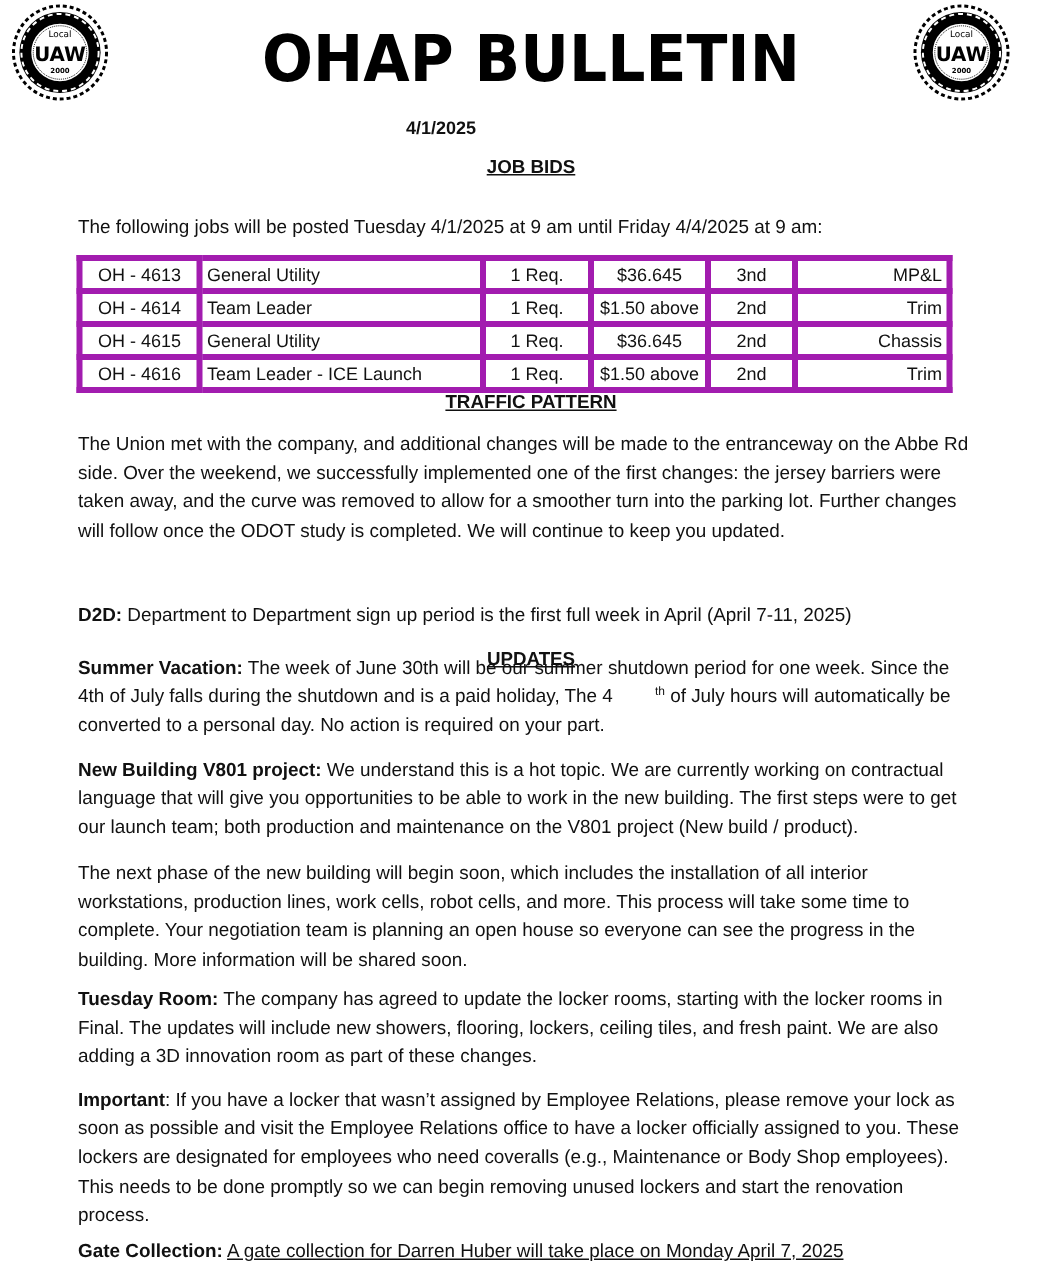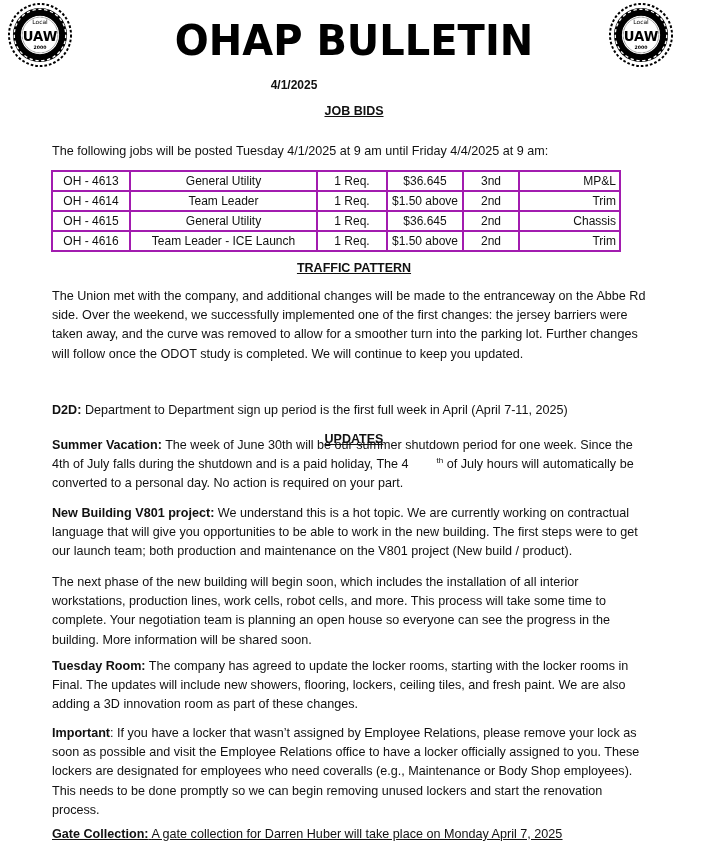--- a/index.html
+++ b/index.html
@@ -7,23 +7,23 @@
   .logo { position: absolute; top: 2px; width: 66px; height: 66px; }
   .logo.left { left: 7px; }
   .logo.right { left: 608px; }
   .title { position: absolute; top: 14px; left: 0; width: 708px; text-align: center; font-family: "DejaVu Sans", sans-serif; font-weight: bold; font-size: 43px; letter-spacing: 0px; line-height: 52px; color: #000; transform: scaleX(0.93); }
   .date { position: absolute; top: 78px; left: 0; width: 588px; text-align: center; font-weight: bold; font-size: 12px; }
   .heading { position: absolute; left: 0; width: 708px; text-align: center; font-weight: bold; font-size: 12.5px; }
   .heading span { text-decoration: underline; }
   .para { position: absolute; left: 52px; width: 600px; font-size: 12.6px; line-height: 19.2px; }
   .para b { font-weight: bold; }
   table.jobs { position: absolute; top: 170px; left: 51px; border-collapse: collapse; font-family: "Liberation Sans", sans-serif; font-size: 12px; }
-  table.jobs td { border: 2px solid #a21caf; height: 18px; padding: 0 3px; line-height: 18px; white-space: nowrap; }
+  table.jobs td { border: 4px solid #a21caf; height: 18px; padding: 0 3px; line-height: 18px; white-space: nowrap; }
   td.c0 { width: 70px; text-align: center; }
-  td.c1 { width: 179px; text-align: center; }
+  td.c1 { width: 179px; text-align: left; }
   td.c2 { width: 62px; text-align: center; }
   td.c3 { width: 68px; text-align: center; }
   td.c4 { width: 48px; text-align: center; }
   td.c5 { width: 93px; text-align: right; }
   sup { font-size: 8px; line-height: 0; padding-left: 28px; }
   .ul { text-decoration: underline; }
 </style>
 </head>
 <body>
 
@@ -106,13 +106,13 @@
 <div class="para" style="top:436px;"><b>Summer Vacation:</b><span> The week of June 30th will be our summer shutdown period for one week. Since the 4th of July falls during the shutdown and is a paid holiday, The 4</span><sup>th</sup><span> of July hours will automatically be converted to a personal day. No action is required on your part.</span></div>
 
 <div class="para" style="top:504px;"><b>New Building V801 project:</b><span> We understand this is a hot topic. We are currently working on contractual language that will give you opportunities to be able to work in the new building. The first steps were to get our launch team; both production and maintenance on the V801 project (New build / product).</span></div>
 
 <div class="para" style="top:573px;">The next phase of the new building will begin soon, which includes the installation of all interior workstations, production lines, work cells, robot cells, and more. This process will take some time to complete. Your negotiation team is planning an open house so everyone can see the progress in the building. More information will be shared soon.</div>
 
 <div class="para" style="top:657px;"><b>Tuesday Room:</b><span> The company has agreed to update the locker rooms, starting with the locker rooms in Final. The updates will include new showers, flooring, lockers, ceiling tiles, and fresh paint. We are also adding a 3D innovation room as part of these changes.</span></div>
 
 <div class="para" style="top:724px;"><b>Important</b><span>: If you have a locker that wasn’t assigned by Employee Relations, please remove your lock as soon as possible and visit the Employee Relations office to have a locker officially assigned to you. These lockers are designated for employees who need coveralls (e.g., Maintenance or Body Shop employees). This needs to be done promptly so we can begin removing unused lockers and start the renovation process.</span></div>
 
-<div class="para" style="top:825px; width:620px;text-decoration:underline;"><b>Gate Collection:</b> <span class="ul">A gate collection for Darren Huber will take place on Monday April 7, 2025</span></div>
+<div class="para" style="top:825px; width:620px;"><b>Gate Collection:</b> <span class="ul">A gate collection for Darren Huber will take place on Monday April 7, 2025</span></div>
 
 </body></html>

